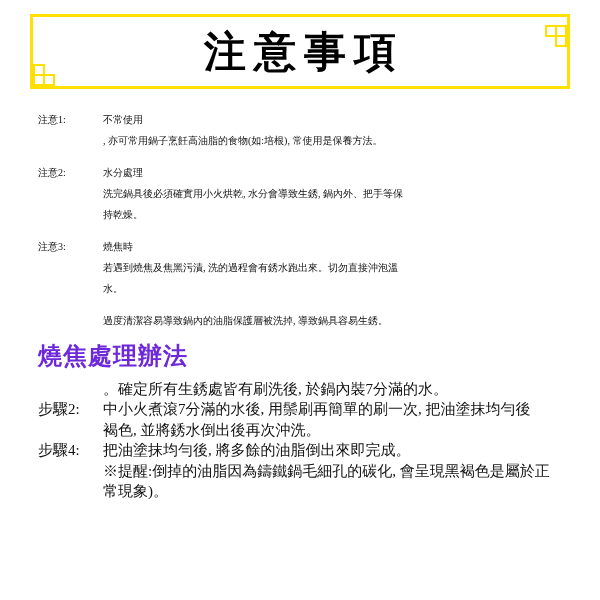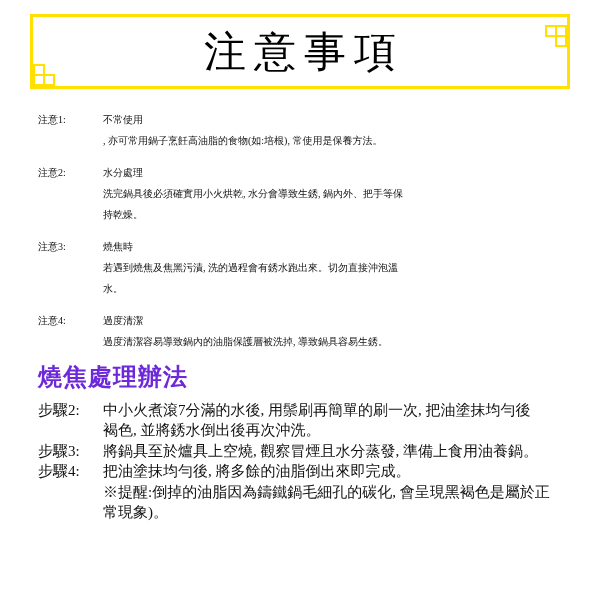--- a/index.html
+++ b/index.html
@@ -9,21 +9,21 @@
     color:#111111;
   }
   .title-box{
     position:relative;
     margin:14px 30px 0 30px;
     height:69px;
     border:3px solid #ffe000;
     display:flex;align-items:center;justify-content:center;
   }
   .page-title{
-    margin:0;font-size:42px;font-weight:400;letter-spacing:8px;text-indent:8px;
+    margin:0;font-size:42px;font-weight:700;letter-spacing:8px;text-indent:8px;
     color:#000000;white-space:nowrap;
   }
   .corner{position:absolute;}
   .corner .sq{position:absolute;width:8px;height:8px;border:2px solid #ffe000;background:#fff;}
   .corner-tr{top:8px;right:0;width:24px;height:24px;}
   .corner-tr .sq1{top:0;right:10px;}
   .corner-tr .sq2{top:0;right:0;}
   .corner-tr .sq3{top:10px;right:0;}
   .corner-bl{bottom:0;left:0;width:24px;height:24px;}
   .corner-bl .sq1{left:0;bottom:10px;}
@@ -76,41 +76,38 @@
       <div class="line indent">持乾燥。</div>
     </div>
 
     <div class="note">
       <div class="line"><span class="label">注意3:</span><span>燒焦時</span></div>
       <div class="line indent">若遇到燒焦及焦黑污漬, 洗的過程會有銹水跑出來。切勿直接沖泡溫</div>
       <div class="line indent">水。</div>
     </div>
 
     <div class="note">
-      <div class="line"><span class="label">注意4:</span><span>過度清潔</span></div>
       <div class="line indent">過度清潔容易導致鍋內的油脂保護層被洗掉, 導致鍋具容易生銹。</div>
     </div>
 
   </div>
 
   <h2 class="section-heading">燒焦處理辦法</h2>
 
   <div class="steps">
 
     <div class="step">
+      <div class="line indent">。確定所有生銹處皆有刷洗後, 於鍋內裝7分滿的水。</div>
     </div>
 
     <div class="step">
       <div class="line"><span class="label">步驟2:</span><span>中小火煮滾7分滿的水後, 用鬃刷再簡單的刷一次, 把油塗抹均勻後</span></div>
       <div class="line indent">褐色, 並將銹水倒出後再次沖洗。</div>
     </div>
 
-    <div class="step">
-      <div class="line"><span class="label">步驟3:</span><span>將鍋具至於爐具上空燒, 觀察冒煙且水分蒸發, 準備上食用油養鍋。</span></div>
-    </div>
 
     <div class="step">
       <div class="line"><span class="label">步驟4:</span><span>把油塗抹均勻後, 將多餘的油脂倒出來即完成。</span></div>
       <div class="line indent">※提醒:倒掉的油脂因為鑄鐵鍋毛細孔的碳化, 會呈現黑褐色是屬於正</div>
       <div class="line indent">常現象)。</div>
     </div>
 
   </div>
 
 </div>

